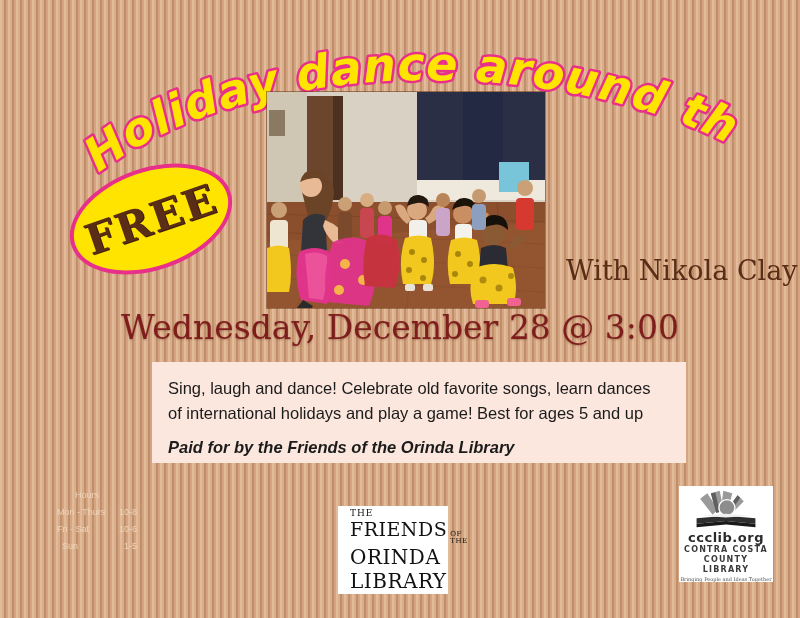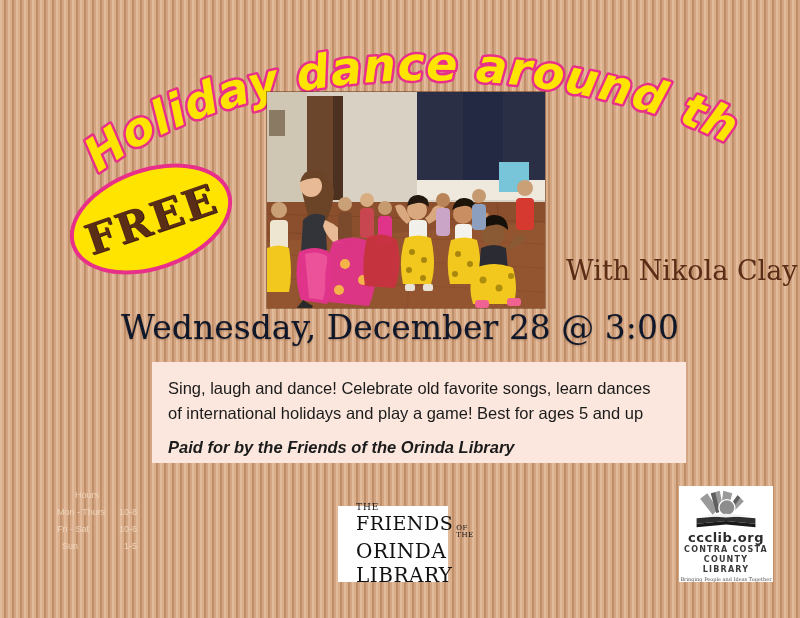--- a/index.html
+++ b/index.html
@@ -66,21 +66,21 @@
     font-family:"DejaVu Serif", serif;
     font-size:27px; color:#5a2d16;
     white-space:nowrap;
   }
 
   
   #date-line{
     position:absolute; left:0; top:308px; width:800px;
     text-align:center;
     font-family:"DejaVu Serif", serif;
-    font-size:33px; color:#0f172a;
+    font-size:33px; color:#7f1d1d;
     text-shadow:0 1px 2px rgba(90,45,22,.35);
   }
 
   
   #body-panel{
     position:absolute; left:152px; top:362px; width:534px; height:101px;
     background:#fbe7dd;
     padding:14px 16px 12px 16px;
     box-sizing:border-box;
   }
@@ -99,24 +99,24 @@
     position:absolute; left:37px; top:487px;
     font-size:9px; color:#f3ddc6; opacity:.82;
     line-height:17px;
   }
   #hours .row{ display:flex; width:100px;justify-content:flex-end; }
   #hours .d{ width:62px; }
 
   
   #friends-logo{
     position:absolute; left:338px; top:506px;
-    width:110px; height:76px;
+    width:110px; height:88px;
     background:#ffffff;
     display:flex; flex-direction:column; justify-content:center;
-    padding:3px 18px; box-sizing:border-box;
+    padding:3px 12px; box-sizing:border-box;
     font-family:"DejaVu Serif", serif; color:#111;
   }
   #friends-logo .l1{ font-size:9px; letter-spacing:1px; }
   #friends-logo .l2{ font-size:19px; letter-spacing:.5px; display:flex; align-items:baseline; }
   #friends-logo .l2 .stk{ display:flex; flex-direction:column; font-size:7px; line-height:7px; margin-left:3px;}
   #friends-logo .l3{ font-size:20px; letter-spacing:.5px; }
   #friends-logo .l4{ font-size:20px; letter-spacing:.5px; }
 
   
   #ccc-logo{

